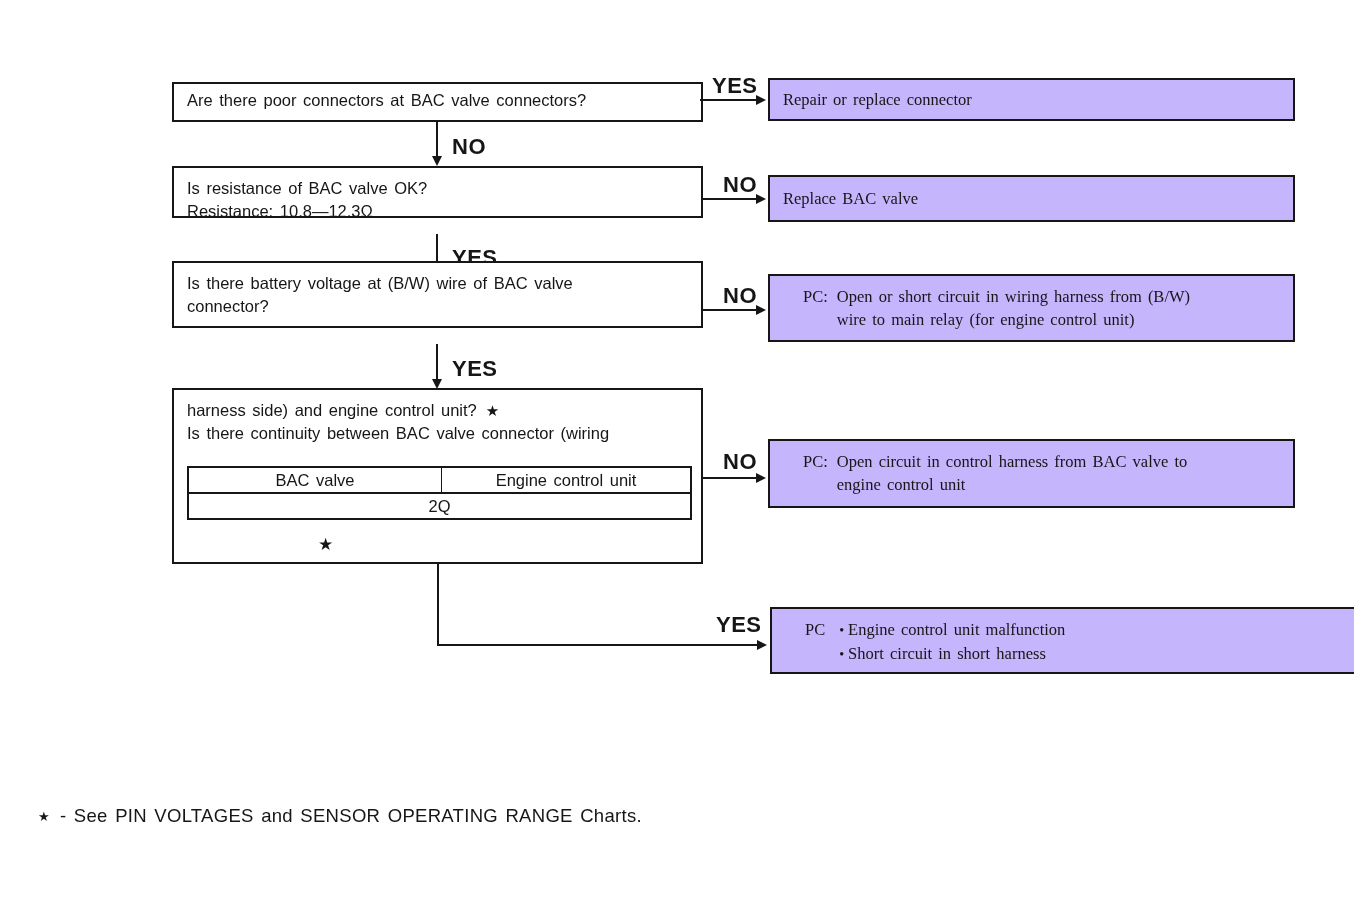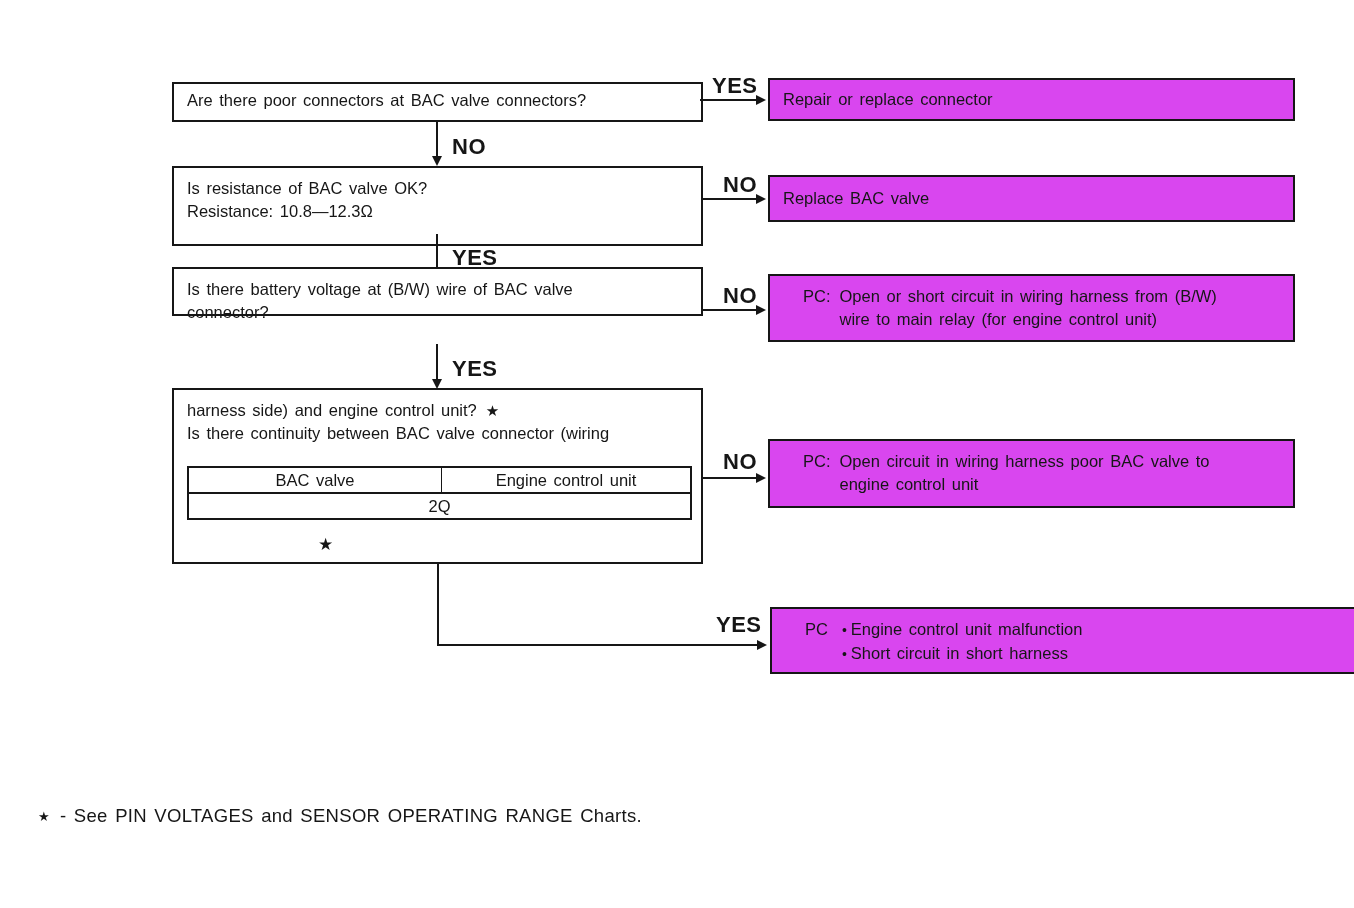--- a/index.html
+++ b/index.html
@@ -15,23 +15,24 @@
   .qbox{
     position:absolute;left:172px;width:531px;
     box-sizing:border-box;border:2px solid #161616;background:#ffffff;
     font-size:16.5px;line-height:23px;word-spacing:2px;
     padding:9px 13px;
   }
   .qbox.single{display:flex;align-items:center;padding-top:0;padding-bottom:4px;}
   
   .abox{
     position:absolute;left:768px;width:527px;
-    box-sizing:border-box;border:2px solid #161616;background:#d946ef;
+    box-sizing:border-box;border:2px solid #161616;background:#c4b5fd;
     font-size:16.5px;line-height:23px;word-spacing:2px;
     padding:9px 13px;
+    font-family:Liberation Serif, serif;
   }
   .abox.single{display:flex;align-items:center;padding-top:0;padding-bottom:0;}
   .pcrow{display:flex;margin-left:20px;}
   .pcprefix{flex:0 0 auto;margin-right:9px;}
   .bullets .bline{display:flex;align-items:baseline;}
   .bullet{margin-right:4px;font-size:14px;}
   
   .hline{position:absolute;height:2px;background:#161616;}
   .vline{position:absolute;width:2px;background:#161616;}
   .arrow-right{position:absolute;width:0;height:0;
@@ -66,35 +67,35 @@
   <div class="hline" style="left:700px;top:99px;width:57px;"></div>
   <div class="arrow-right" style="left:756px;top:95px;"></div>
   <div class="blabel" style="left:712px;top:73px;">YES</div>
   <div class="abox single" style="top:78px;height:43px;">
     <span>Repair or replace connector</span>
   </div>
   <div class="vline" style="left:436px;top:122px;height:36px;"></div>
   <div class="arrow-down" style="left:432px;top:156px;"></div>
   <div class="blabel" style="left:452px;top:134px;">NO</div>
 
-  <div class="qbox" style="top:166px;height:80px;">
+  <div class="qbox" style="top:166px;height:52px;">
     <div>Is resistance of BAC valve OK?</div>
     <div>Resistance: 10.8—12.3Ω</div>
   </div>
   <div class="hline" style="left:703px;top:198px;width:54px;"></div>
   <div class="arrow-right" style="left:756px;top:194px;"></div>
   <div class="blabel" style="left:723px;top:172px;">NO</div>
   <div class="abox single" style="top:175px;height:47px;">
     <span>Replace BAC valve</span>
   </div>
   <div class="vline" style="left:436px;top:234px;height:36px;"></div>
   <div class="arrow-down" style="left:432px;top:268px;"></div>
   <div class="blabel" style="left:452px;top:245px;">YES</div>
 
-  <div class="qbox" style="top:267px;height:49px;">
+  <div class="qbox" style="top:261px;height:67px;">
     <div>Is there battery voltage at (B/W) wire of BAC valve</div>
     <div>connector?</div>
   </div>
   <div class="hline" style="left:703px;top:309px;width:54px;"></div>
   <div class="arrow-right" style="left:756px;top:305px;"></div>
   <div class="blabel" style="left:723px;top:283px;">NO</div>
   <div class="abox" style="top:274px;height:68px;">
     <div class="pcrow">
       <span class="pcprefix">PC:</span>
       <div>
@@ -123,21 +124,21 @@
     </div>
     <span class="star-below">★</span>
   </div>
   <div class="hline" style="left:703px;top:477px;width:54px;"></div>
   <div class="arrow-right" style="left:756px;top:473px;"></div>
   <div class="blabel" style="left:723px;top:449px;">NO</div>
   <div class="abox" style="top:439px;height:69px;">
     <div class="pcrow">
       <span class="pcprefix">PC:</span>
       <div>
-        <div>Open circuit in wiring harness poor BAC valve to</div>
+        <div>Open circuit in control harness from BAC valve to</div>
         <div>engine control unit</div>
       </div>
     </div>
   </div>
 
   <div class="vline" style="left:437px;top:562px;height:84px;"></div>
   <div class="hline" style="left:437px;top:644px;width:321px;"></div>
   <div class="arrow-right" style="left:757px;top:640px;"></div>
   <div class="blabel" style="left:716px;top:612px;">YES</div>
   <div class="abox" style="left:770px;top:607px;width:614px;height:67px;">

